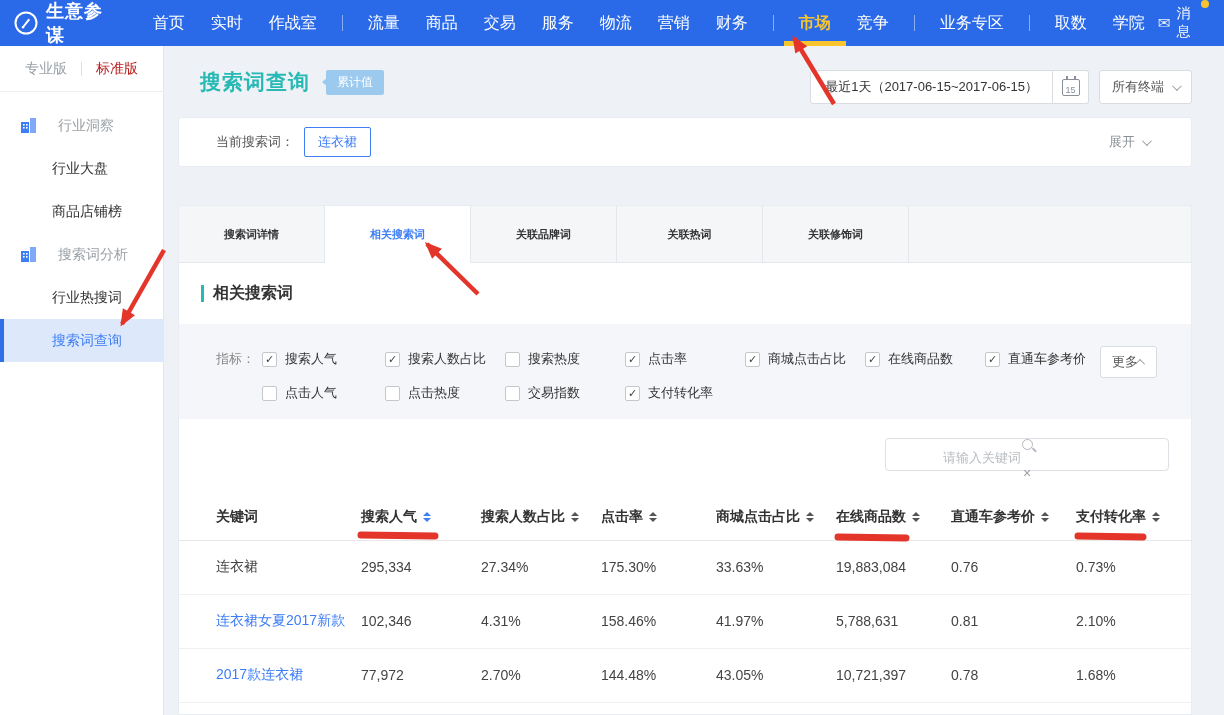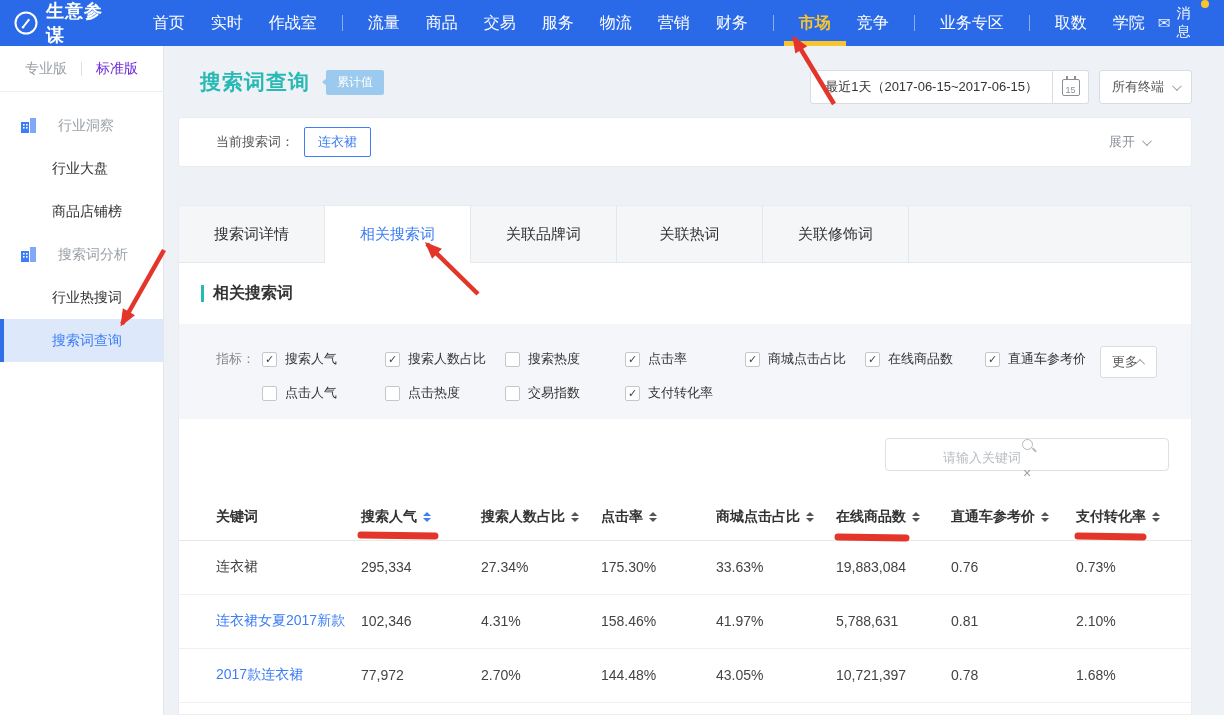--- a/index.html
+++ b/index.html
@@ -22,21 +22,21 @@
   .nav-message { margin-left:auto; display:flex; align-items:center; gap:6px; font-size:14px; position:relative; cursor:pointer; }
   .mail-glyph { font-size:15px; opacity:.9; }
   .notif-dot { position:absolute; right:-9px; top:-5px; width:8px; height:8px; border-radius:50%; background:#f9c52f; }
 
   
   .sidebar { position:absolute; left:0; top:46px; width:163px; height:669px; background:#fff;
              box-shadow:1px 0 0 #e3e6ea; }
   .version-tabs { height:46px; display:flex; align-items:center; justify-content:center; gap:14px;
                   font-size:14px; border-bottom:1px solid #ebedf0; }
   .vt { color:#9aa0a6; cursor:pointer; }
-  .vt.active { color:#6d28d9; }
+  .vt.active { color:#b91c1c; }
   .vt-divider { width:1px; height:14px; background:#dcdfe3; }
   .side-items { padding-top:12px; }
   .side-item { position:relative; height:43px; display:flex; align-items:center; font-size:14px;
                color:#333; cursor:pointer; padding-left:52px; }
   .side-item.group { color:#9aa0a6; padding-left:20px; gap:22px; }
   .side-item.active { background:#dde9fb; color:#3d7df5; }
   .side-item.active::before { content:""; position:absolute; left:0; top:0; bottom:0; width:4px; background:#2f6fe8; }
   .bld-icon { width:16px; height:15px; flex:0 0 16px; }
 
   
@@ -66,22 +66,22 @@
                    border:1px solid #e9ecf0; border-radius:3px; display:flex; align-items:center; }
   .current-label { margin-left:37px; font-size:13px; color:#555; }
   .keyword-chip { margin-left:10px; border:1px solid #3d7df5; color:#3d7df5; font-size:13px;
                   padding:5px 13px; border-radius:2px; cursor:pointer; }
   .expand-link { margin-left:auto; margin-right:42px; font-size:13px; color:#8a9097; display:flex; align-items:center; gap:7px; cursor:pointer; }
 
   
   .content-panel { position:absolute; left:178px; top:205px; width:1014px; height:510px; background:#fff;
                    border:1px solid #e9ecf0; }
   .tabbar { display:flex; height:57px; border-bottom:1px solid #e4e7eb; background:#f5f6f8; }
-  .tab { width:146px; display:flex; align-items:center; justify-content:center; font-size:15px; color:#333;
-         background:#f5f6f8; border-right:1px solid #e4e7eb; cursor:pointer; }
+  .tab { width:146px; display:flex; align-items:center; justify-content:center; font-size:11px; color:#333;
+         background:#f5f6f8; border-right:1px solid #e4e7eb; cursor:pointer;font-weight:bold; }
   .tab.active { background:#fff; color:#3d7df5; margin-bottom:-1px; border-bottom:1px solid #fff; }
   .section-head { display:flex; align-items:center; height:61px; padding-left:22px; }
   .section-bar { width:3px; height:17px; background:#28b9b4; margin-right:9px; }
   .section-title { font-size:16px; font-weight:bold; color:#333; }
   .indicator-band { background:#f4f6f9; height:95px; padding:22px 0 0 37px; position:relative; }
   .ind-row { display:flex; align-items:center; height:26px; margin-bottom:8px; }
   .ind-label { font-size:13px; color:#888; width:46px; }
   .ind-row.second { padding-left:46px; }
   .cb-item { display:flex; align-items:center; gap:8px; width:120px; cursor:pointer; }
   .cb-item.w1 { width:123px; }

